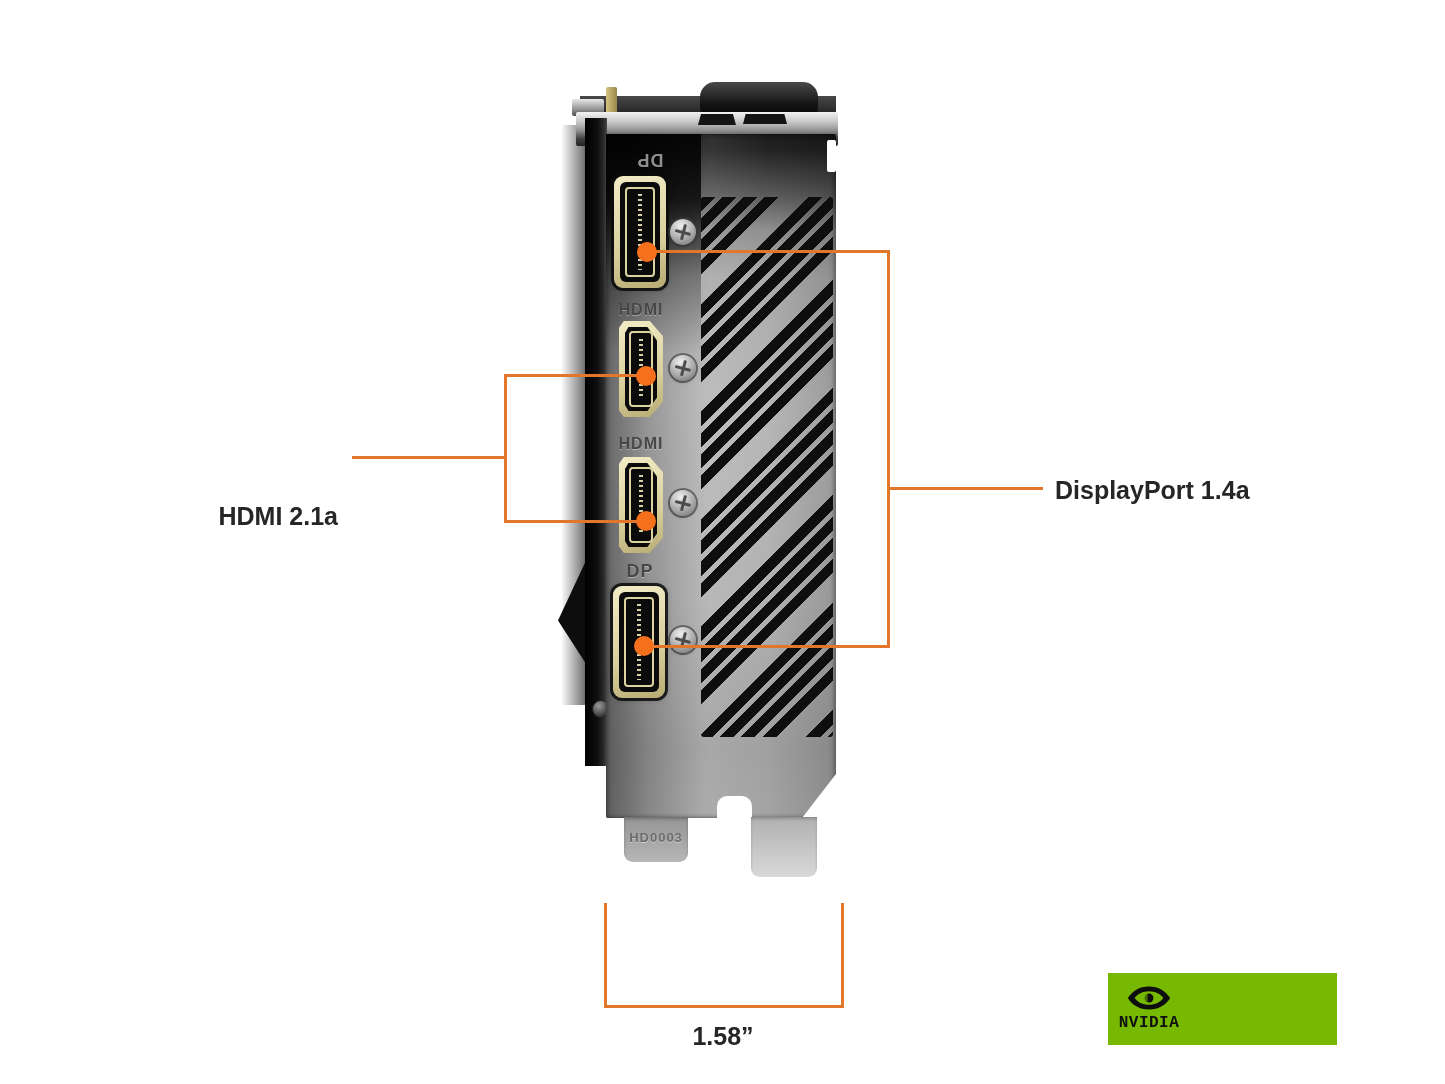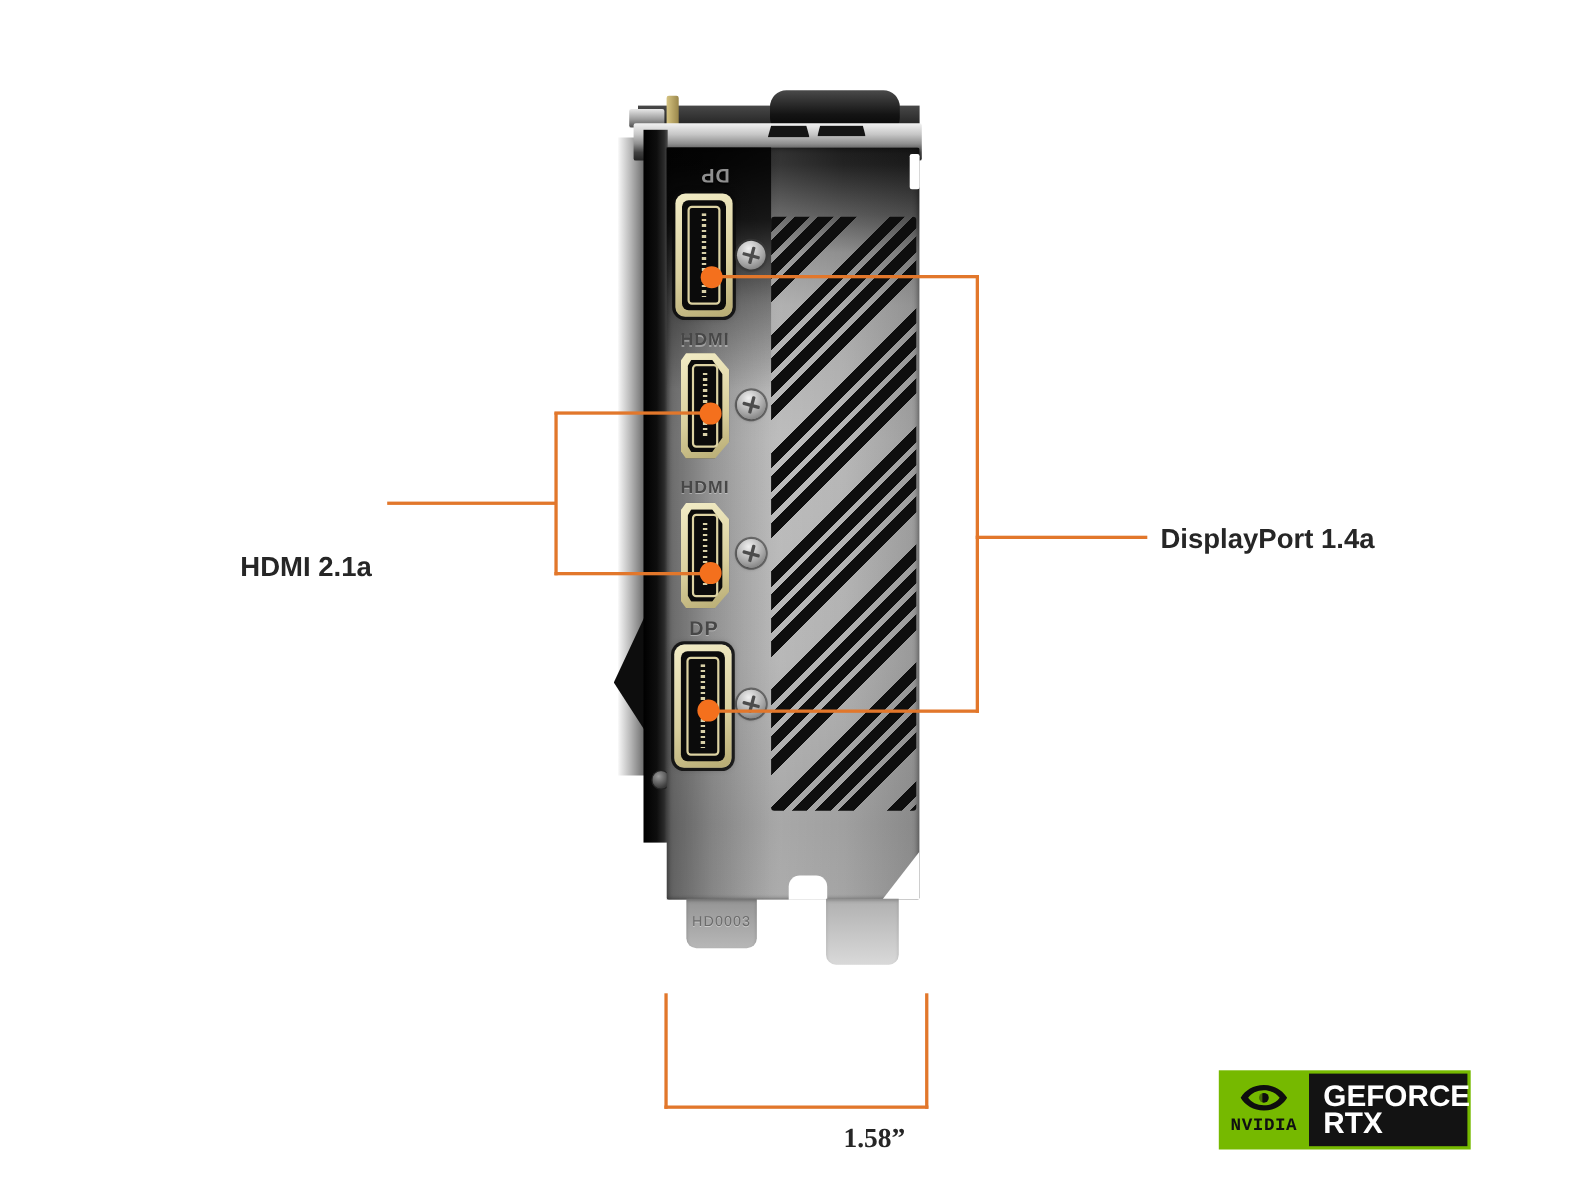--- a/index.html
+++ b/index.html
@@ -90,21 +90,21 @@
   .screw::before,.screw::after{content:"";position:absolute;background:#4c4c4c;border-radius:1px;}
   .screw::before{left:50%;top:5px;bottom:5px;width:3px;margin-left:-1.5px;}
   .screw::after{top:50%;left:5px;right:5px;height:3px;margin-top:-1.5px;}
 
   
   .foot{position:absolute;border-radius:0 0 9px 9px;}
   .foot-left{left:624px;top:817px;width:64px;height:45px;
     background:linear-gradient(180deg,#949494,#b7b7b7);box-shadow:inset 0 2px 3px rgba(0,0,0,.25);}
   .foot-right{left:751px;top:817px;width:66px;height:60px;
     background:linear-gradient(180deg,#b0b0b0,#d9d9d9);box-shadow:inset 0 2px 3px rgba(0,0,0,.2);}
-  .stamp{width:100%;text-align:center;margin-top:13px;font-size:13px;font-weight:400;
+  .stamp{width:100%;text-align:center;margin-top:13px;font-size:13px;font-weight:700;
     color:#6c6c6c;letter-spacing:1px;text-shadow:0 1px 0 rgba(255,255,255,.4);}
 
   
   .badge{left:1108px;top:973px;width:229px;height:72px;background:var(--green);}
   .badge .blackbox{position:absolute;left:82px;top:3px;right:3px;bottom:3px;background:#131313;
     display:flex;flex-direction:column;justify-content:center;padding-left:13px;box-sizing:border-box;}
   .badge .blackbox .t1,.badge .blackbox .t2{color:#fff;font-weight:700;font-size:27px;line-height:25px;letter-spacing:0;}
   .badge .greensec{position:absolute;left:0;top:0;width:82px;height:100%;font-family:Liberation Mono, monospace;}
   .badge .eye{position:absolute;left:17px;top:10px;width:48px;height:30px;}
   .badge .brand{position:absolute;left:0;top:41px;width:82px;text-align:center;
@@ -187,31 +187,27 @@
   <div class="h-line" style="left:646px;top:645px;width:244px;"></div>
   <div class="v-line" style="left:887px;top:250px;height:398px;"></div>
   <div class="h-line" style="left:887px;top:487px;width:156px;"></div>
   <div class="dot" style="left:637px;top:242px;"></div>
   <div class="dot" style="left:634px;top:636px;"></div>
   <div class="callout-label" style="left:1055px;top:476px;">DisplayPort 1.4a</div>
 
   <div class="v-line" style="left:604px;top:903px;height:105px;"></div>
   <div class="v-line" style="left:841px;top:903px;height:105px;"></div>
   <div class="h-line" style="left:604px;top:1005px;width:240px;"></div>
-  <div class="callout-label" style="left:623px;top:1022px;width:200px;text-align:right;font-family:Liberation Serif, serif;">1.58”</div>
+  <div class="callout-label" style="left:623px;top:1022px;width:200px;text-align:center;">1.58”</div>
 
   <div class="abs badge">
     <div class="greensec">
       <svg class="eye" viewBox="0 0 64 44">
         <path fill="#0e0e0e" fill-rule="evenodd" d="M32 5 C18 5 7 12 1 22 C7 32 18 39 32 39 C46 39 57 32 63 22 C57 12 46 5 32 5 Z
              M32 12 C41 12 49 16 53 22 C49 28 41 32 32 32 C23 32 15 28 11 22 C15 16 23 12 32 12 Z"></path>
         <circle cx="32" cy="22" r="6.5" fill="#0e0e0e"></circle>
         <path fill="#76B900" d="M20 18 L30 14 L30 30 L22 27 Z" opacity="0.55"></path>
       </svg>
       <div class="brand">NVIDIA</div>
     </div>
-    <div class="blackbox">
-      <div class="t1">GEFORCE</div>
-      <div class="t2">RTX</div>
-    </div>
   </div>
 
 </div>
 
 </body></html>

